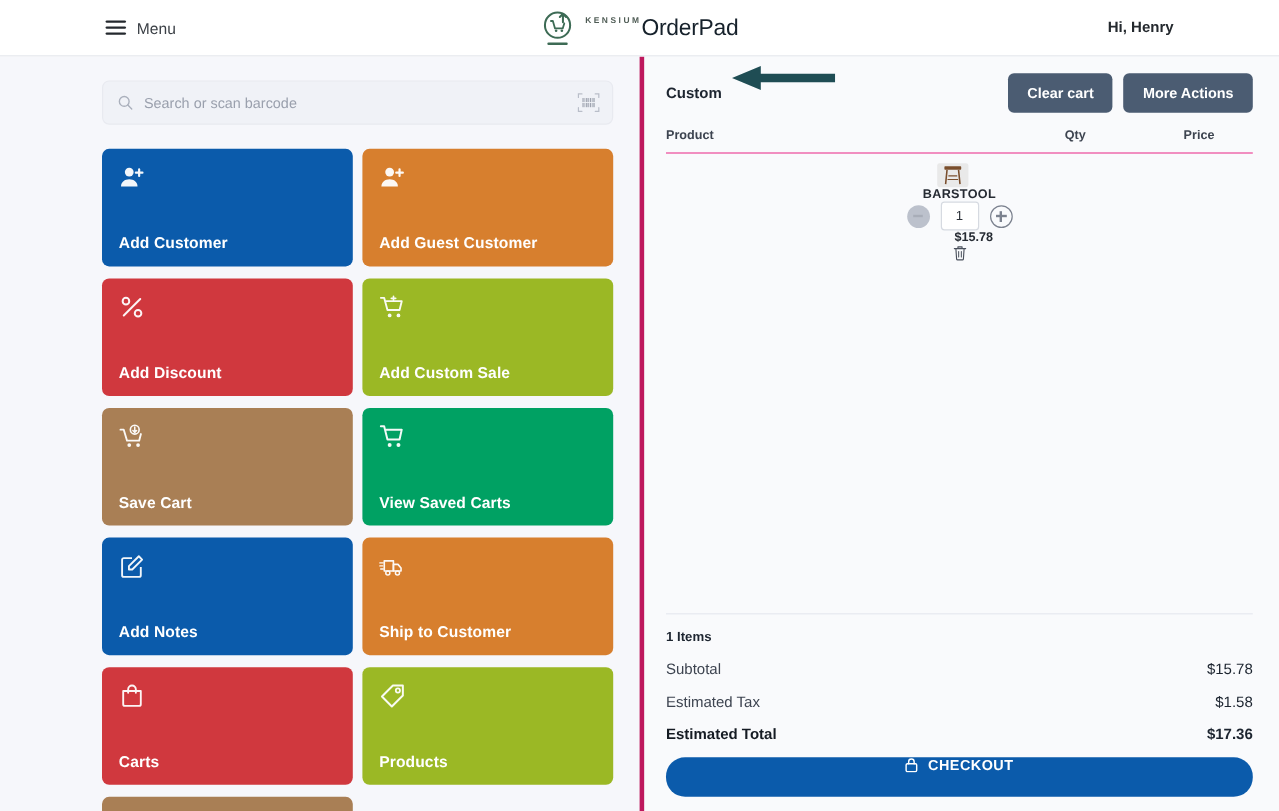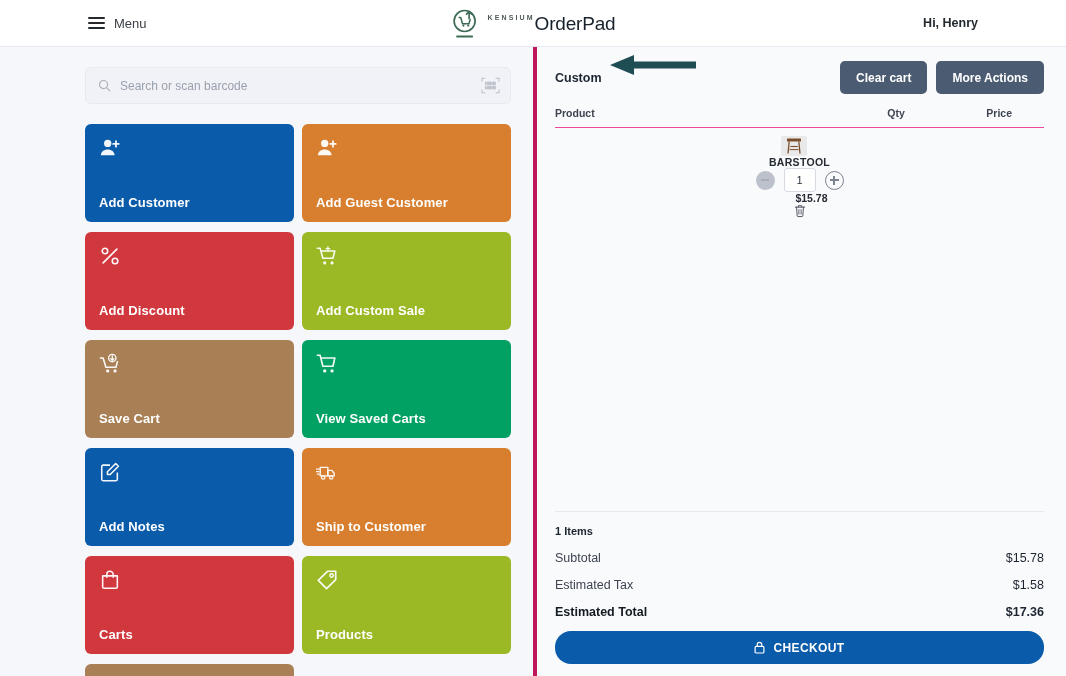--- a/index.html
+++ b/index.html
@@ -133,21 +133,21 @@
   .totals { border-top: 1px solid #e6e9ef; padding-top: 13px; padding-bottom: 12px; }
   .items-count { font-size: 11px; font-weight: 700; color: #1d2530; margin-bottom: 14px; }
   .trow { display: flex; justify-content: space-between; align-items: center; margin-bottom: 13px; font-size: 12.5px; color: #3d4450; }
   .trow.total { font-weight: 700; color: #151b23; margin-bottom: 12px; }
   .trow .val { color: #1d2530; }
   .trow.total .val { font-weight: 700; }
   .checkout {
     width: 100%; height: 33px; background: #0b5bab; border: none; border-radius: 16px;
     color: #fff; font-family: "Liberation Sans", sans-serif;
     font-size: 12px; font-weight: 700; letter-spacing: .4px;
-    display: flex; align-items: center; justify-content: center; gap: 8px; cursor: pointer;
+    display: flex; justify-content: center; gap: 8px; cursor: pointer;
   }
 </style>
 </head>
 <body>
 
 <div class="app">
 
   <div class="topbar">
     <div class="menu-btn">
       <span class="burger">

